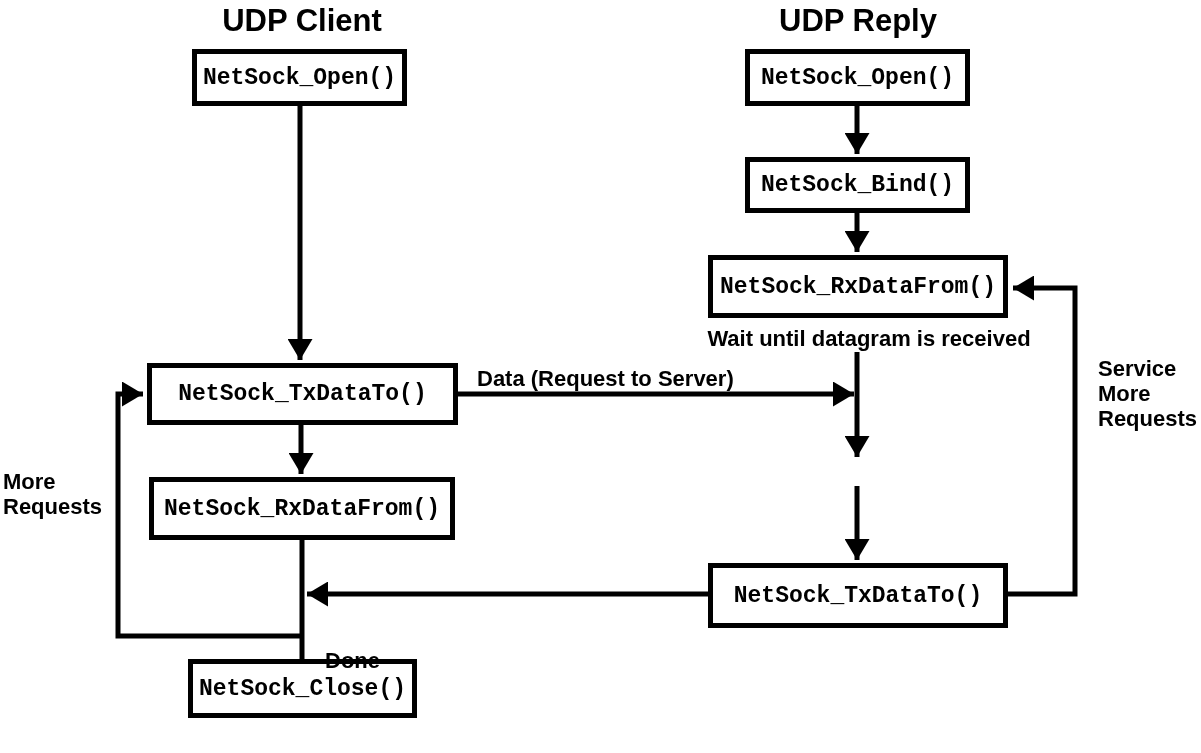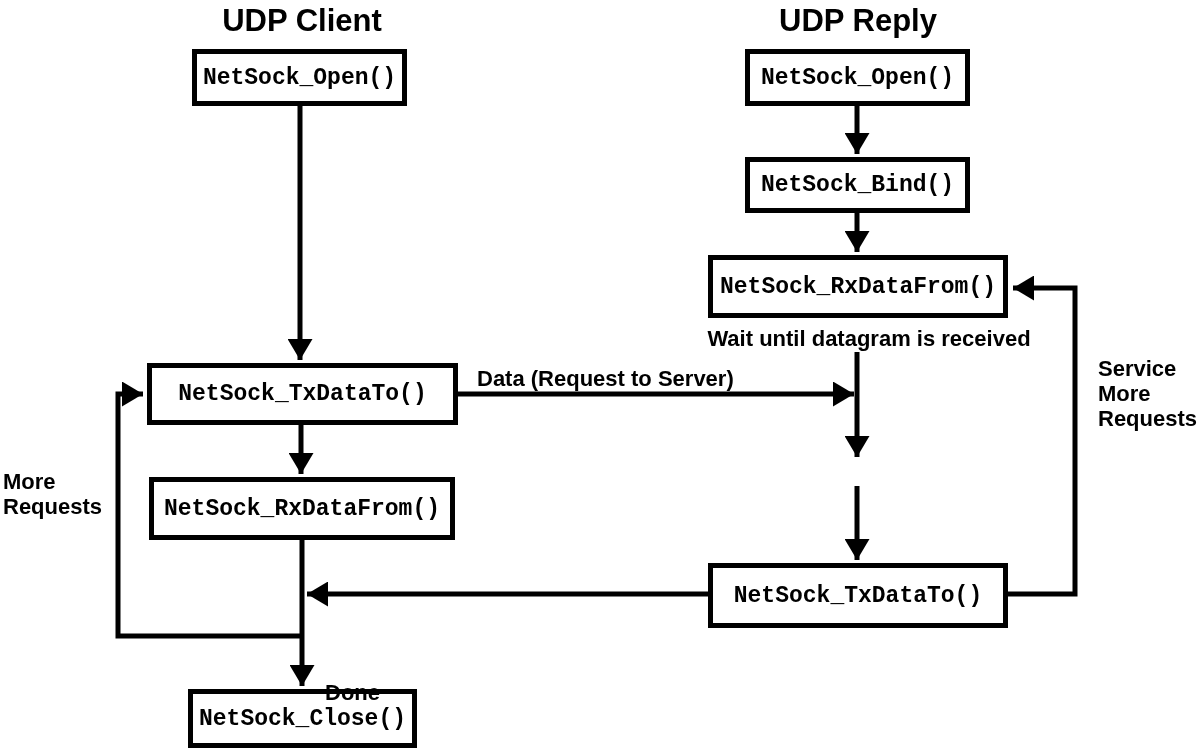--- a/index.html
+++ b/index.html
@@ -99,39 +99,39 @@
 
   <div class="flowbox" style="left:192px; top:49px; width:215px; height:57px;">
     <span>NetSock_Open()</span>
   </div>
   <div class="flowbox" style="left:147px; top:363px; width:311px; height:62px;">
     <span>NetSock_TxDataTo()</span>
   </div>
   <div class="flowbox" style="left:149px; top:477px; width:306px; height:63px;">
     <span>NetSock_RxDataFrom()</span>
   </div>
-  <div class="flowbox" style="left:188px; top:689px; width:229px; height:59px;">
+  <div class="flowbox" style="left:188px; top:659px; width:229px; height:59px;">
     <span>NetSock_Close()</span>
   </div>
 
   <div class="flowbox" style="left:745px; top:49px; width:225px; height:57px;">
     <span>NetSock_Open()</span>
   </div>
   <div class="flowbox" style="left:745px; top:157px; width:225px; height:56px;">
     <span>NetSock_Bind()</span>
   </div>
   <div class="flowbox" style="left:708px; top:255px; width:300px; height:63px;">
     <span>NetSock_RxDataFrom()</span>
   </div>
   <div class="flowbox" style="left:708px; top:563px; width:300px; height:65px;">
     <span>NetSock_TxDataTo()</span>
   </div>
 
   <div class="edge-label" style="left:477px; top:366px;">Data (Request to Server)</div>
   <div class="edge-label centered" style="left:869px; top:326px;">Wait until datagram is received</div>
-  <div class="edge-label" style="left:325px; top:680px;">Done</div>
+  <div class="edge-label" style="left:325px; top:648px;">Done</div>
   <div class="edge-label" style="left:3px; top:469px;">More
 Requests</div>
   <div class="edge-label" style="left:1091px; top:356px;margin-left:7px;">Service
 More
 Requests</div>
 
 </div>
 
 </body></html>

